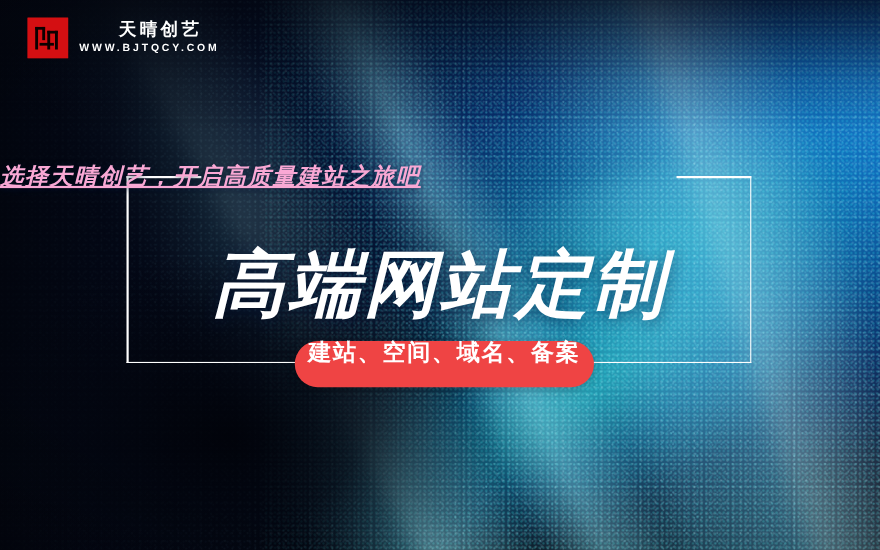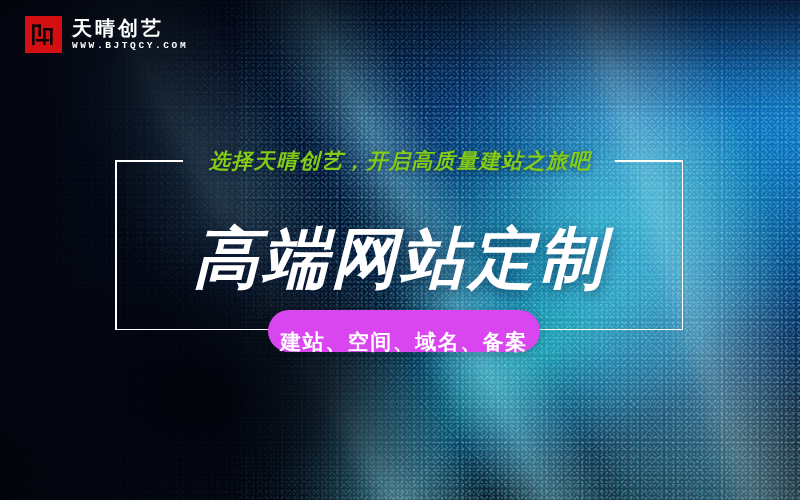--- a/index.html
+++ b/index.html
@@ -96,56 +96,57 @@
   
   .logo{
     position:absolute;left:25px;top:16px;display:flex;align-items:center;gap:10px;z-index:10;
   }
   .logo-mark{
     position:relative;width:37px;height:37px;background:#d40f12;flex:none;
   }
   .logo-mark svg{display:block;}
   .logo-text{display:flex;flex-direction:column;gap:3px;}
   .logo-cn{
-    font-size:20px;font-weight:700;color:#ffffff;letter-spacing:3px;
-    line-height:1;white-space:nowrap;
+    font-size:16px;font-weight:700;color:#ffffff;letter-spacing:3px;
+    line-height:1;white-space:nowrap;margin-left:36px;
   }
   .logo-url{
     font-size:9.5px;font-weight:700;color:#ffffff;letter-spacing:2.6px;
-    line-height:1;white-space:nowrap;font-family:Liberation Mono, monospace;
+    line-height:1;white-space:nowrap;
   }
 
   
   .frame{
     position:absolute;left:115px;top:160px;width:568px;height:170px;z-index:5;
   }
   .frame-line{position:absolute;background:#ffffff;}
   .f-top-left{left:0;top:0;width:68px;height:1.5px;}
   .f-top-right{right:0;top:0;width:68px;height:1.5px;}
   .f-left{left:0;top:0;width:1.5px;height:170px;}
   .f-right{right:0;top:0;width:1.5px;height:170px;}
   .f-bottom{left:0;bottom:0;width:568px;height:1.5px;}
 
   
   .tagline{
-    position:absolute;left:0;right:0;top:148px;text-align:center;z-index:7;
-    font-size:21px;font-weight:700;font-style:italic;color:#84cc16;
+    position:absolute;left:0;right:0;top:148px;text-align:left;z-index:7;
+    font-size:21px;font-weight:700;font-style:italic;color:#f9a8d4;
     letter-spacing:1.5px;line-height:1.2;
     text-shadow:0 1px 6px rgba(0,20,50,.6);
+    text-decoration:underline;
   }
   .title{
     position:absolute;left:0;right:0;top:221px;text-align:center;z-index:7;
     font-size:66px;font-weight:700;font-style:italic;color:#ffffff;
     letter-spacing:3px;line-height:1.15;
     text-shadow:0 3px 14px rgba(0,20,60,.55);
   }
   .cta{
     position:absolute;left:268px;top:310px;width:272px;height:42px;z-index:9;
-    background:#d946ef;border-radius:21px;
-    display:flex;align-items:flex-end;justify-content:center;
+    background:#ef4444;border-radius:21px;
+    display:flex;align-items:flex-start;justify-content:center;
     box-shadow:0 2px 10px rgba(0,0,0,.22);
   }
   .cta-label{
     font-size:21px;font-weight:700;color:#ffffff;letter-spacing:1.5px;
     line-height:1;white-space:nowrap;
   }
 </style>
 </head>
 <body>
 

